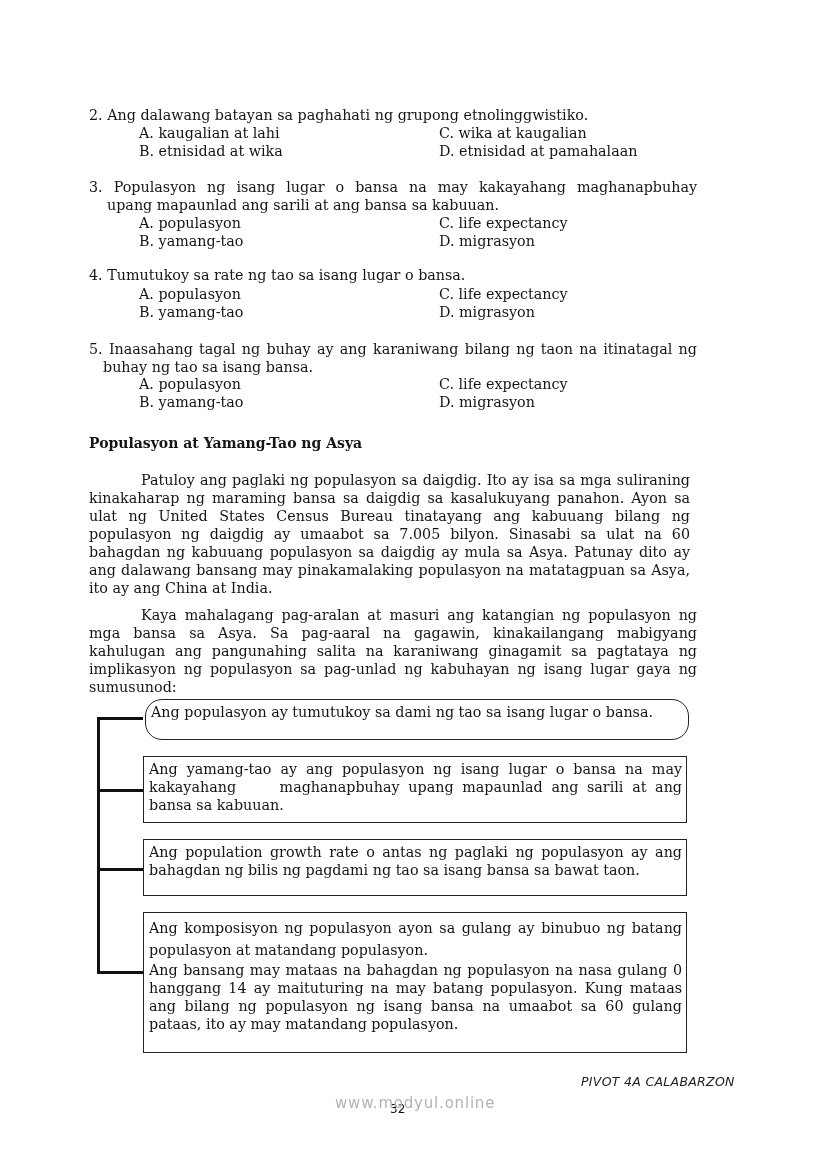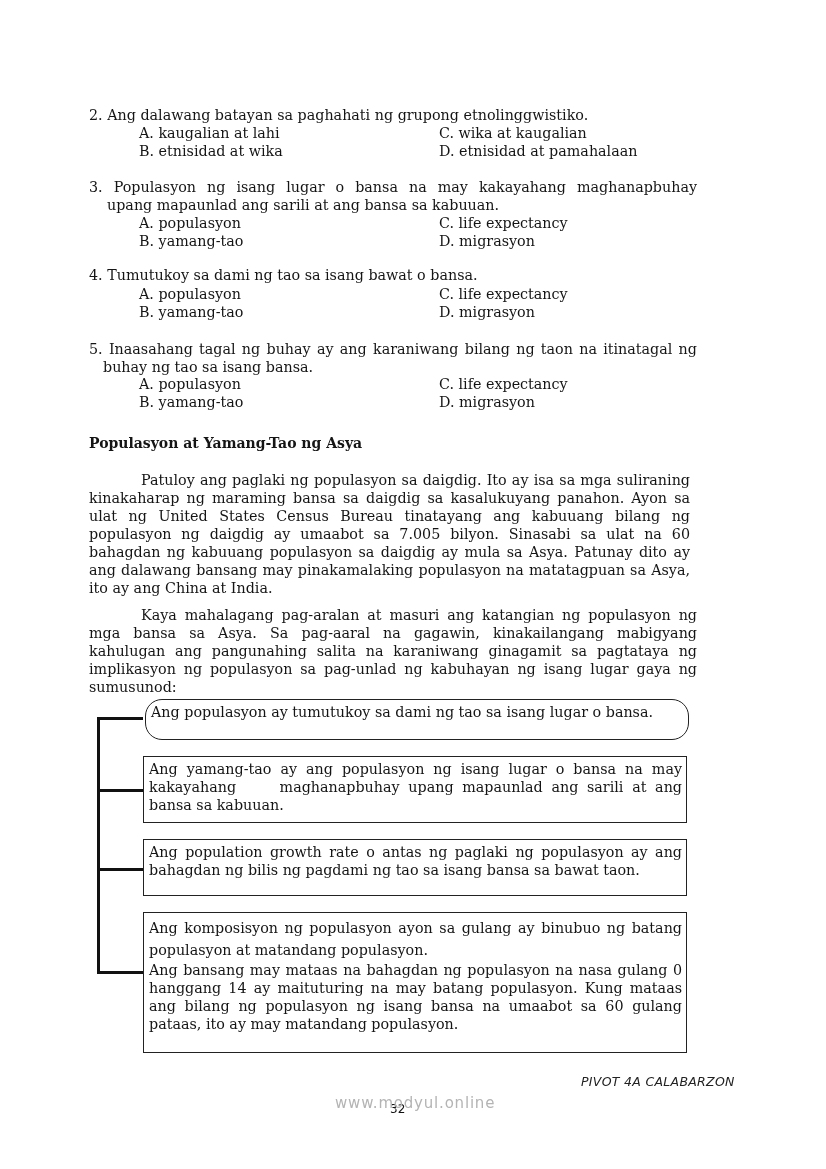--- a/index.html
+++ b/index.html
@@ -38,21 +38,21 @@
     <span>Populasyon ng isang lugar o bansa na may kakayahang maghanapbuhay</span>
   </div>
   <div class="opt serif" style="left:107px; top:196px;">upang mapaunlad ang sarili at ang bansa sa kabuuan.</div>
   <div class="opt serif" style="left:139px; top:214px;">A. populasyon</div>
   <div class="opt serif" style="left:439px; top:214px;">C. life expectancy</div>
   <div class="opt serif" style="left:139px; top:232px;">B. yamang-tao</div>
   <div class="opt serif" style="left:439px; top:232px;">D. migrasyon</div>
 
   <div class="q-stem serif" style="top:266px;">
     <span>4.</span>
-    <span>Tumutukoy sa dami ng tao sa isang bawat o bansa.</span>
+    <span>Tumutukoy sa rate ng tao sa isang lugar o bansa.</span>
   </div>
   <div class="opt serif" style="left:139px; top:285px;">A. populasyon</div>
   <div class="opt serif" style="left:439px; top:285px;">C. life expectancy</div>
   <div class="opt serif" style="left:139px; top:303px;">B. yamang-tao</div>
   <div class="opt serif" style="left:439px; top:303px;">D. migrasyon</div>
 
   <div class="q-stem serif" style="top:340px; text-align-last: justify; width:608px;">
     <span>5.</span>
     <span>Inaasahang tagal ng buhay ay ang karaniwang bilang ng taon na itinatagal ng</span>
   </div>

